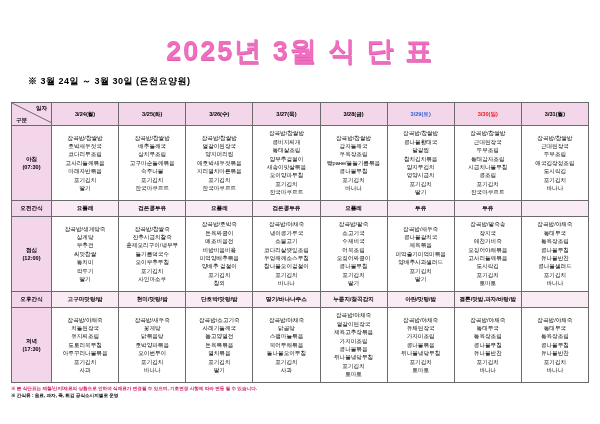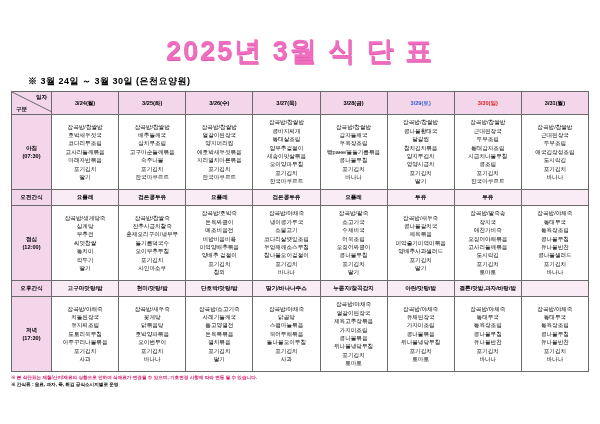--- a/index.html
+++ b/index.html
@@ -30,21 +30,21 @@
     color: #f06ec0;
     letter-spacing: 2px;
     padding-top: 20px;
     padding-bottom: 6px;
     text-shadow: 0.5px 0.5px 0 #e05bb0;
   }
   .subhead {
     font-size: 9px;
     font-weight: bold;
     padding-left: 18px;
-    padding-bottom: 3px;
+    padding-bottom: 14px;
     letter-spacing: 0.5px;
   }
   table.menu {
     border-collapse: collapse;
     width: 578px;
     margin: 0 auto;
     table-layout: fixed;
   }
   table.menu td, table.menu th {
     border: 1px solid #6a6a6a;

